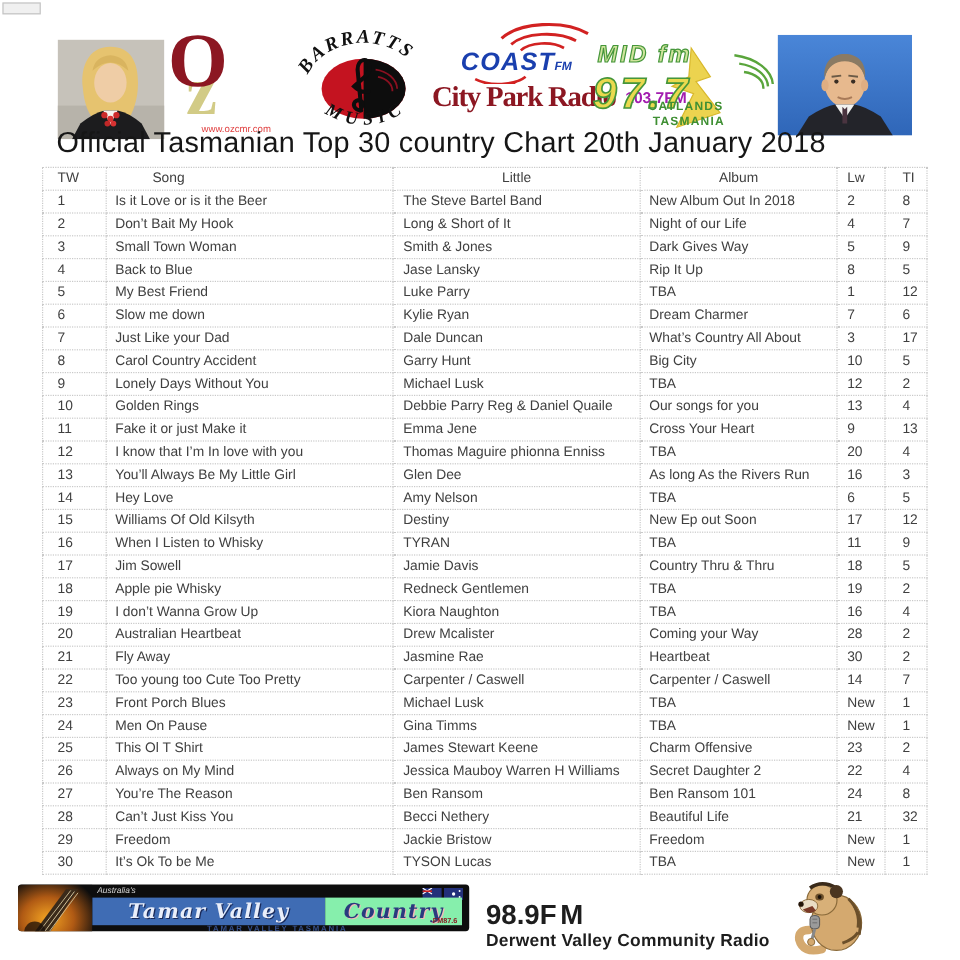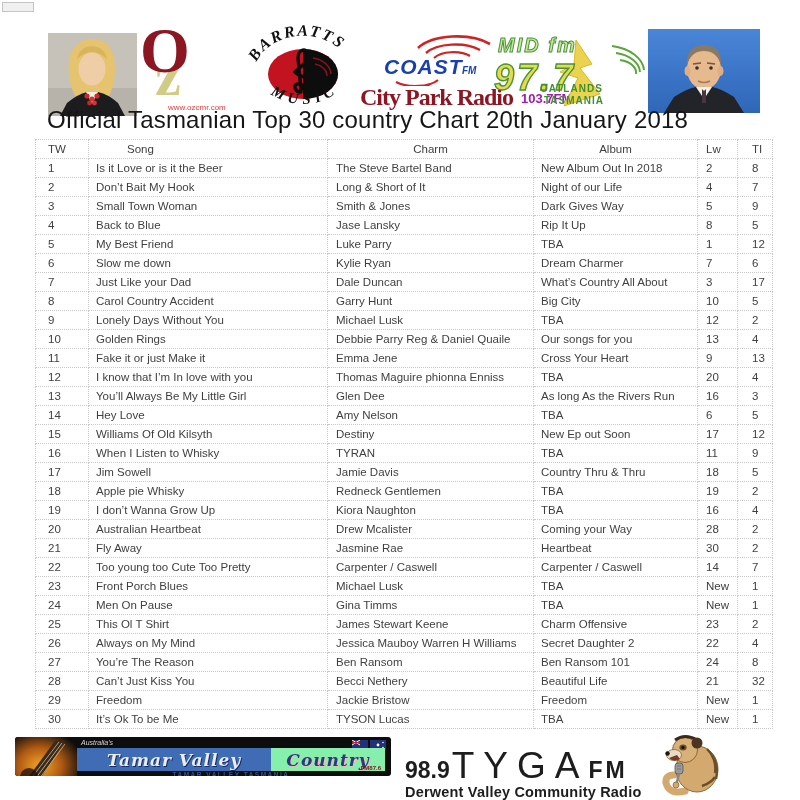--- a/index.html
+++ b/index.html
@@ -16,21 +16,21 @@
 
   .ozcmr{position:absolute;left:140px;top:28px;width:110px;height:88px;font-family:"Liberation Serif",serif;font-weight:bold;}
   .oz-o{position:absolute;left:0;top:-14px;font-size:64px;color:#8c1722;}
   .oz-z{position:absolute;left:15px;top:14px;font-size:58px;color:#d2cb86;z-index:0;}
   .oz-o,.oz-cmr{z-index:1;}
   .oz-cmr{position:absolute;left:38px;top:12px;font-size:37px;color:#8c1722;letter-spacing:-1px;}
   .oz-url{position:absolute;left:28px;bottom:4px;font-size:8px;color:#e04040;font-family:"Liberation Sans",sans-serif;font-weight:normal;margin-top:24px;}
 
   .barratts{position:absolute;left:243px;top:12px;width:120px;height:104px;}
 
-  .coast-group{position:absolute;left:358px;top:32px;width:240px;height:82px;}
+  .coast-group{position:absolute;left:358px;top:16px;width:240px;height:82px;}
   .citypark{position:absolute;left:2px;top:52px;white-space:nowrap;}
   .citypark-name{font-family:"Liberation Serif",serif;font-weight:bold;font-size:24px;color:#8c1722;letter-spacing:-1px;}
   .citypark-freq{font-size:13px;font-weight:bold;color:#a21caf;margin-left:8px;position:relative;top:-2px;}
 
   .midfm{position:absolute;left:492px;top:26px;width:156px;height:84px;}
 
   
   .title{position:absolute;left:47px;top:106px;font-size:24px;color:#161616;letter-spacing:.2px;white-space:nowrap;}
 
   
@@ -172,21 +172,21 @@
         <col style="width:239px">
         <col style="width:206px">
       <col style="width:164px">
         <col style="width:40px">
         <col style="width:35px">
     </colgroup>
     <thead>
         <tr id="head-row">
           <th class="h0">TW</th>
           <th class="h1">Song</th>
-          <th class="h2">Charm</th>
+          <th class="h2">Little</th>
           <th class="h3">Album</th>
           <th class="h4">Lw</th>
           <th class="h5">TI</th>
         </tr>
       </thead>
     <tbody id="chart-body">
         <tr>
           <td class="c0">1</td>
           <td class="c1">Is it  Love or is it  the Beer</td>
           <td class="c2">The Steve Bartel Band</td>
@@ -467,21 +467,20 @@
     <div class="tamar-sub">TAMAR VALLEY TASMANIA</div>
     <div class="tamar-bottom">
       <span class="tamar-web">tamarvalleycountry.com</span>
       <span class="tamar-phone">0412 178 906</span>
     </div>
   </div>
 
   <div class="tyga">
     <div class="tyga-row">
       <span class="tyga-freq">98.9</span>
-      <span class="tyga-name">TYGA</span>
       <span class="tyga-fm">FM</span>
     </div>
     <div class="tyga-sub">Derwent Valley Community Radio</div>
   </div>
 
   <svg class="meerkat" width="68" height="64" viewBox="0 0 68 64">
     <path d="M30,58 Q14,62 11,50 Q10,42 19,42" stroke="#d4a96f" stroke-width="7" fill="none" stroke-linecap="round"></path>
     <ellipse cx="42" cy="36" rx="21" ry="23" fill="#d4a96f" stroke="#8a6a3a" stroke-width="1"></ellipse>
     <path d="M52,16 Q62,26 60,40" stroke="#6b4f2a" stroke-width="2.4" fill="none"></path>
     <path d="M57,22 Q64,32 61,46" stroke="#6b4f2a" stroke-width="2.4" fill="none"></path>

